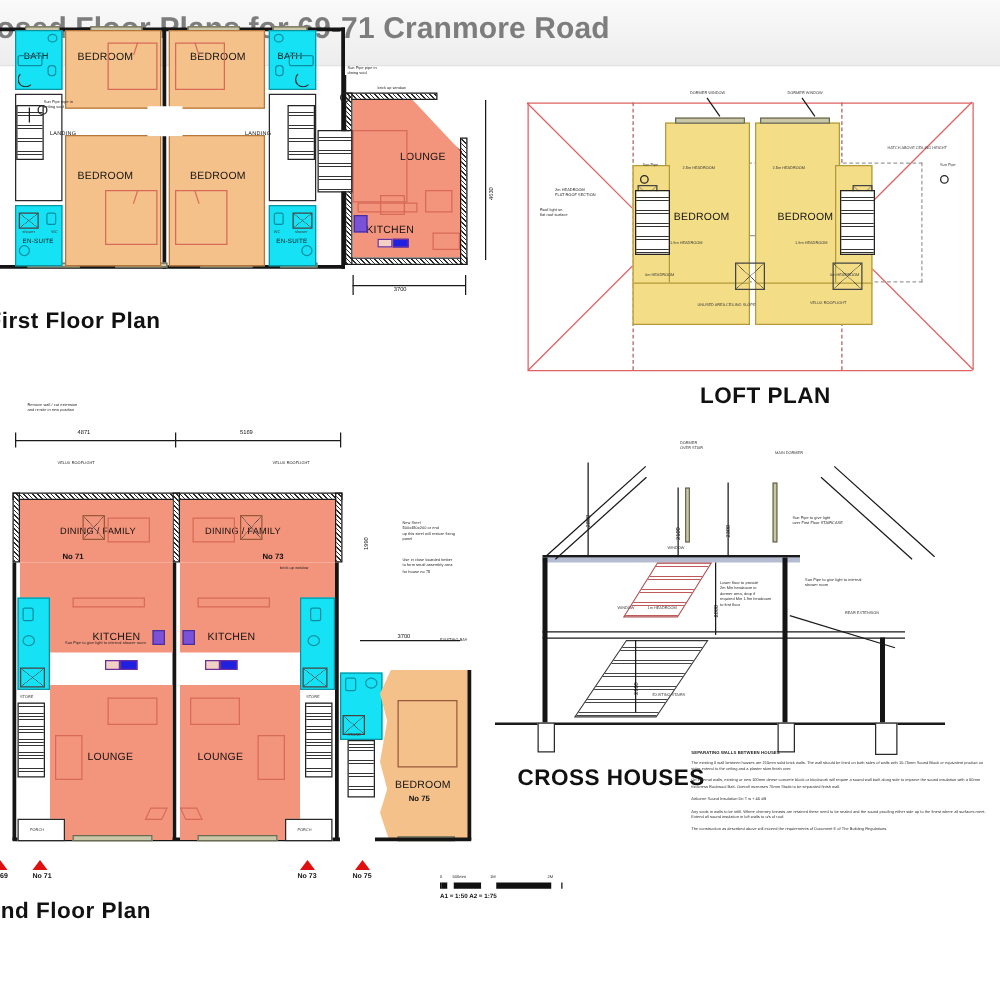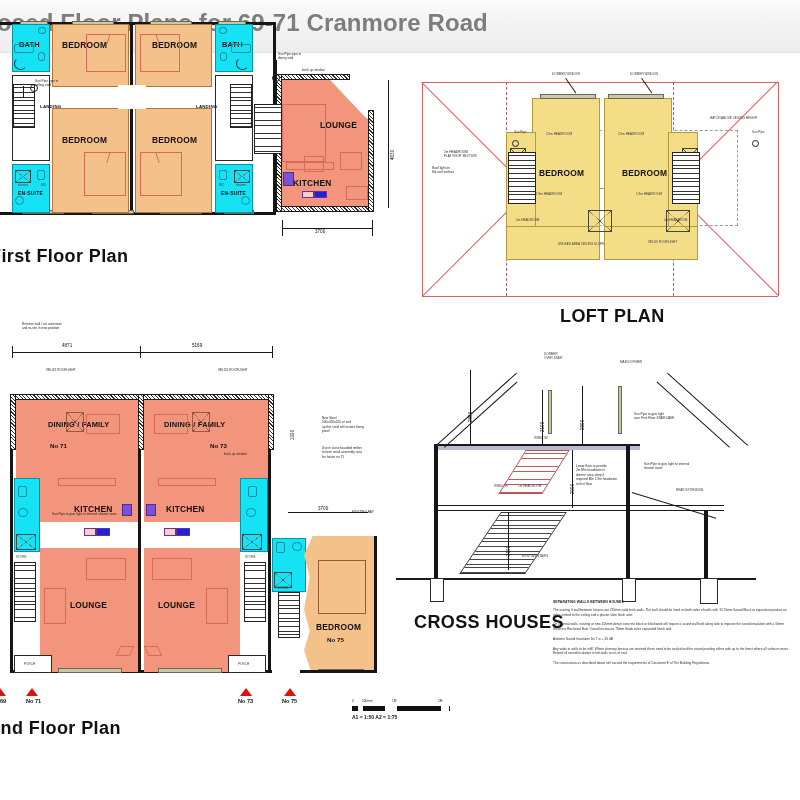--- a/index.html
+++ b/index.html
@@ -12,21 +12,21 @@
     background:linear-gradient(#fafafa,#f2f2f2 60%,#ededed);
     border-bottom:1px solid #e2e2e2;overflow:hidden;}
   #doc-title{position:absolute;left:-58px;top:9px;white-space:nowrap;
     font-size:24px;font-weight:bold;color:#7d7d7d;letter-spacing:.1px;}
 
   
   .panel{position:absolute;}
   .plan-name{position:absolute;font-size:18px;font-weight:bold;color:#111;
     letter-spacing:.4px;white-space:nowrap;}
   .rm{position:absolute;box-sizing:border-box;}
-  .rm-label{position:absolute;font-size:7.4px;font-weight:bold;color:#111;
+  .rm-label{position:absolute;font-size:7.4px;font-weight:normal;color:#111;
     white-space:nowrap;letter-spacing:.2px;text-align:right;}
   .rm-label.big{font-size:8.4px;}
   .tiny{position:absolute;font-size:3.1px;color:#222;white-space:nowrap;
     line-height:1.45;letter-spacing:.05px;}
   .tinyr{position:absolute;font-size:3.1px;color:#3a3a3a;white-space:nowrap;}
   .dim{position:absolute;font-size:4.6px;color:#111;white-space:nowrap;}
   .dimv{position:absolute;font-size:4.6px;color:#111;white-space:nowrap;
     transform-origin:0 0;transform:rotate(-90deg);}
   .ln{position:absolute;background:#1a1a1a;}
   .lnr{position:absolute;background:#e06060;}

